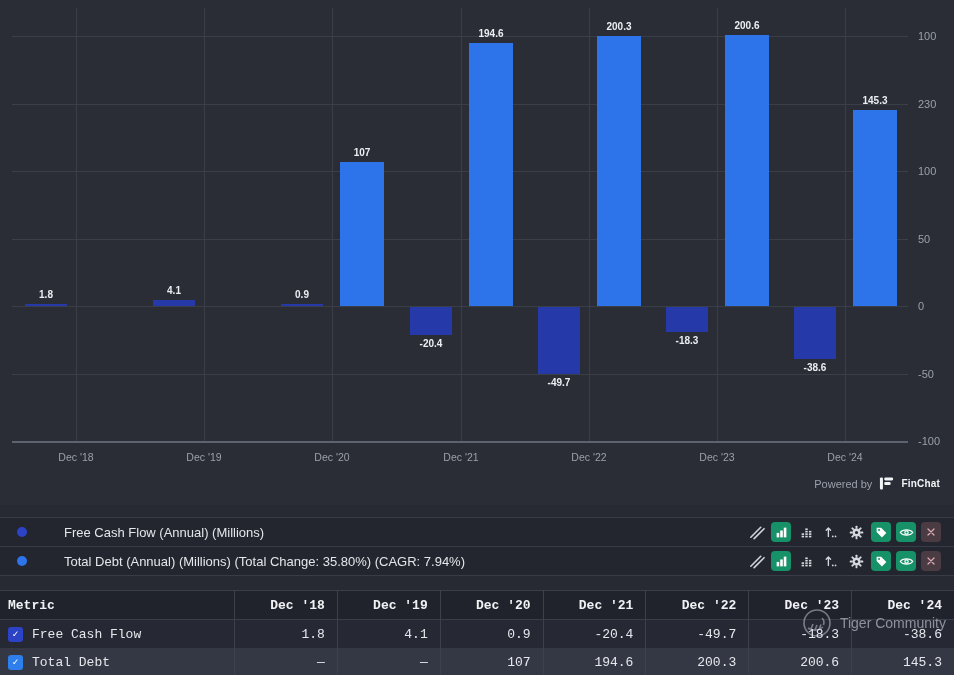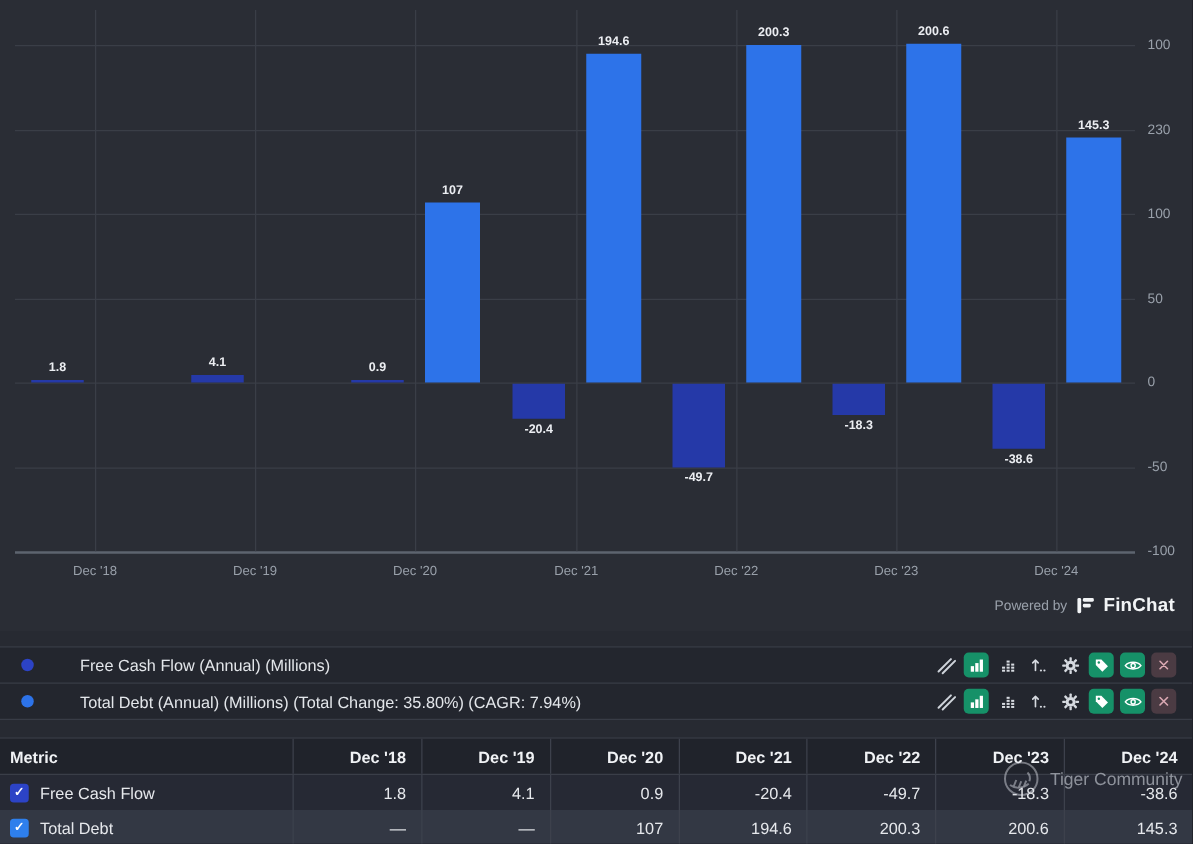--- a/index.html
+++ b/index.html
@@ -9,21 +9,21 @@
   .chart-section{position:absolute;left:0;top:0;width:954px;height:505px;background:#2a2d35;}
   .hgrid{position:absolute;height:1px;background:#3a3e47;}
   .vgrid{position:absolute;width:1px;background:#3a3e47;}
   .axis-line{position:absolute;height:2px;background:#5d646f;}
   .ytick{position:absolute;font-size:11px;color:#99a0aa;}
   .xtick{position:absolute;width:80px;text-align:center;font-size:10.5px;color:#99a0aa;}
   .bar{position:absolute;}
   .bar-label{position:absolute;width:60px;text-align:center;font-size:10px;font-weight:bold;color:#eceef2;}
   .powered{position:absolute;right:14px;top:476px;display:flex;align-items:center;gap:7px;margin-left:16px;}
   .powered-label{font-size:11px;color:#9aa1ab;}
-  .brand{font-size:15px;font-weight:bold;color:#f2f4f6;letter-spacing:.2px;}
+  .brand{font-size:10px;font-weight:bold;color:#f2f4f6;letter-spacing:.2px;}
   .brand-logo{display:inline-flex;width:15px;height:15px;}
   
   .legend{position:absolute;left:0;top:517px;width:954px;background:#23262e;}
   .legend-row{display:flex;align-items:center;height:28px;border-top:1px solid #383c46;gap:24px;}
   .legend-row:last-child{border-bottom:1px solid #383c46;}
   .dot{width:10px;height:10px;border-radius:50%;margin-left:17px;flex:0 0 auto;}
   .legend-label{margin-left:13px;font-size:13px;color:#e3e6ea;white-space:nowrap;}
   .legend-spacer{flex:1;}
   .icon-strip{display:flex;align-items:center;gap:5px;margin-right:13px;}
   .icon-btn{width:20px;height:20px;border-radius:4px;display:flex;align-items:center;
@@ -32,21 +32,21 @@
   .icon-btn.red{background:#4b3b43;}
   .icon-btn.plain{background:transparent;}
   .icon-btn svg{display:block;}
   
   .table{position:absolute;left:0;top:590px;width:954px;border-top:1px solid #3a3e48;}
   .t-row{display:grid;grid-template-columns:234px repeat(7,1fr);height:28px;}
   .t-row.head{background:#20232b;border-bottom:1px solid #3a3e48;}
   .t-row.r0{background:#262934;}
   .t-row.r1{background:#333844;}
   .t-cell{display:flex;align-items:center;justify-content:flex-end;padding:0 12px 0 6px;
-          font-size:13px;color:#e6e8ec;border-left:1px solid #3d414c;overflow:hidden;}
+          font-size:13px;color:#e6e8ec;border-left:1px solid #3d414c;overflow:hidden;font-family:Liberation Mono, monospace;}
   .t-cell.first{justify-content:flex-start;padding-left:8px;border-left:none;}
   .t-row.head .t-cell{font-weight:bold;color:#f0f2f5;}
   .checkbox{width:15px;height:15px;border-radius:3px;margin-right:9px;display:flex;
             align-items:center;justify-content:center;color:#fff;font-size:10px;font-weight:bold;
             cursor:pointer;flex:0 0 auto;}
   
   .watermark{position:absolute;right:8px;top:608px;text-align:right;pointer-events:none;}
   .wm-line1{display:flex;align-items:center;justify-content:flex-end;gap:8px;}
   .wm-logo{width:30px;height:30px;opacity:.55;}
   .wm-text1{font-size:14px;color:rgba(210,215,223,.6);}

